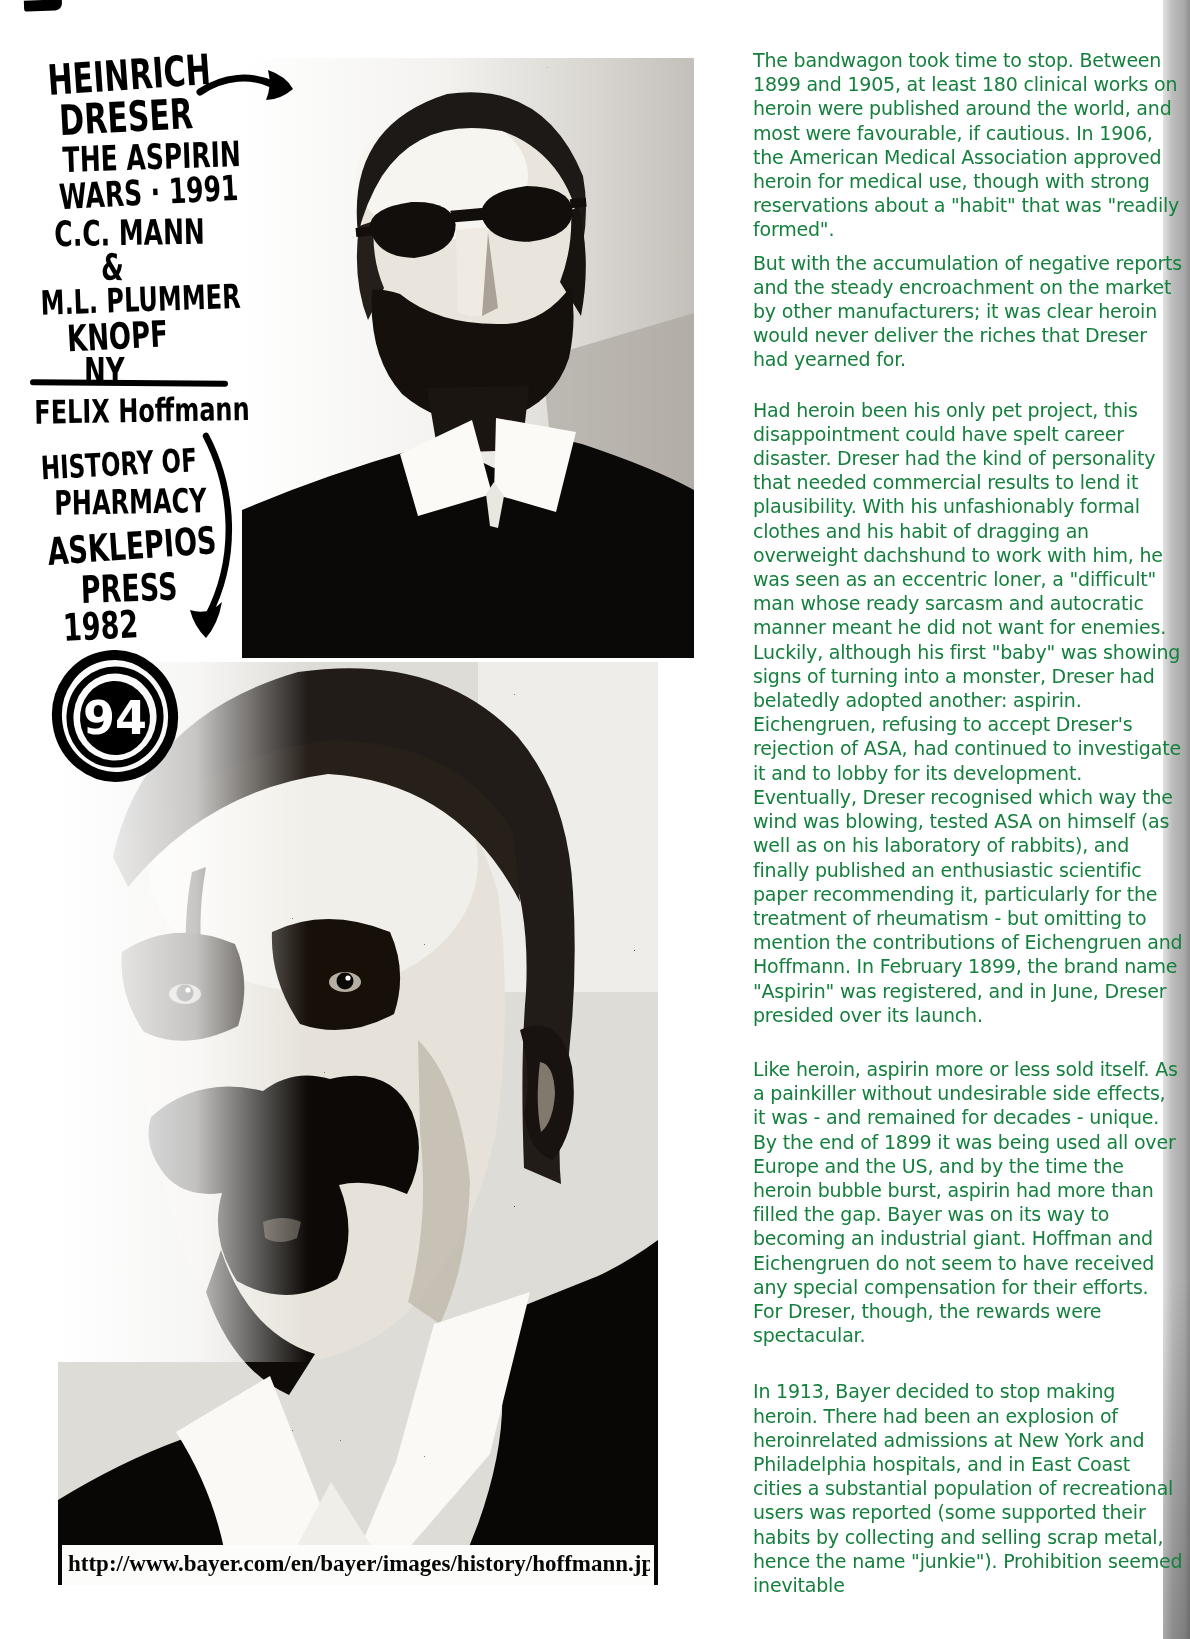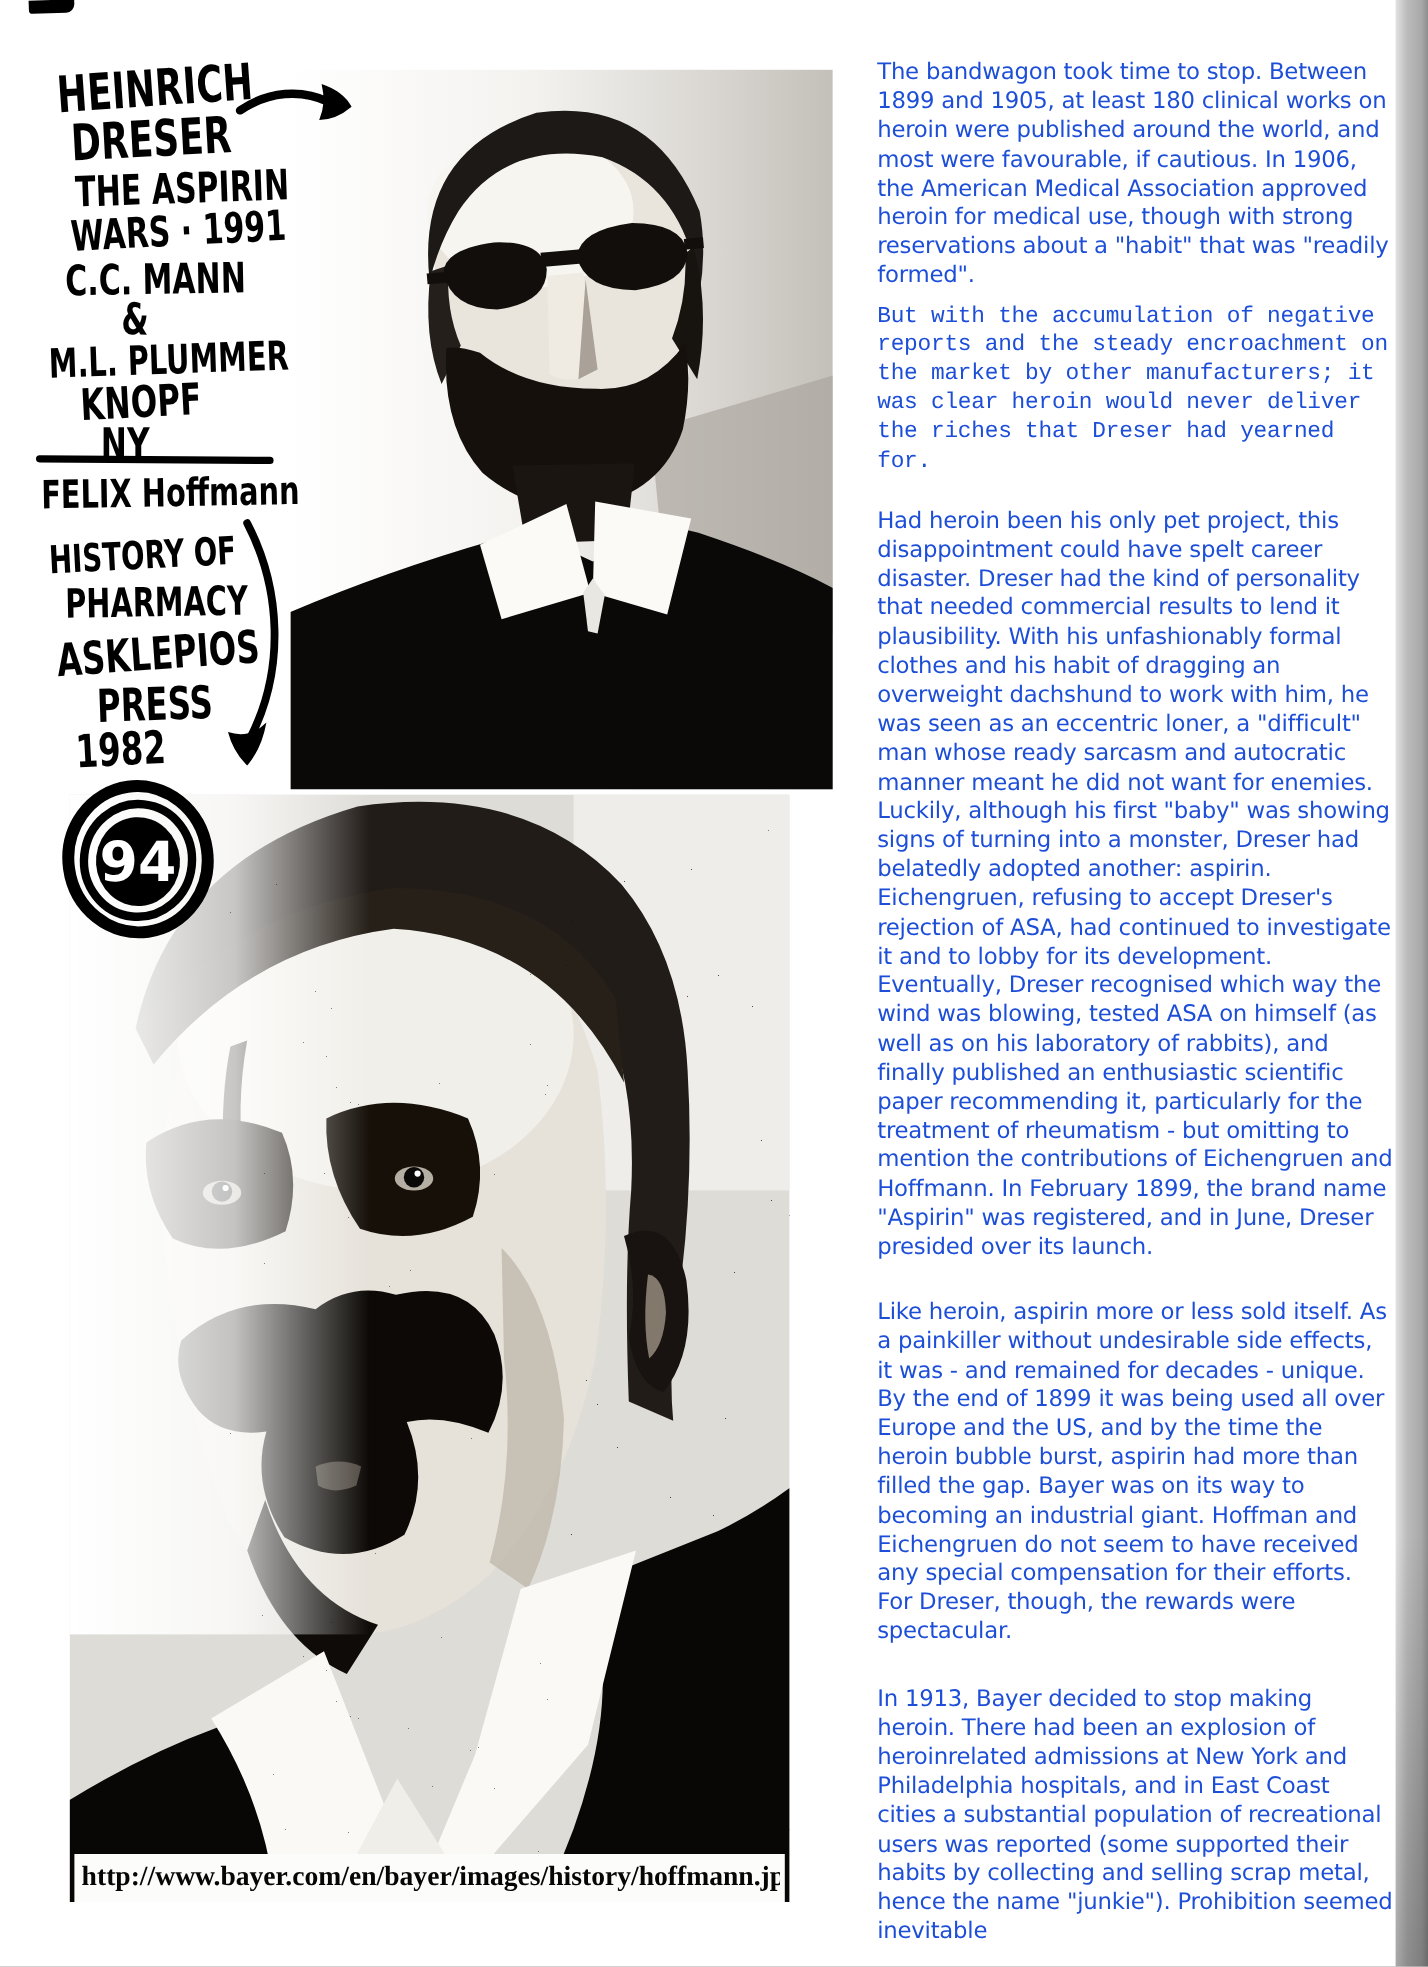--- a/index.html
+++ b/index.html
@@ -2,25 +2,25 @@
 <html><head>
 <meta charset="utf-8">
 <style>
   html,body{margin:0;padding:0;background:#888;}
   #page{position:relative;width:1190px;height:1639px;background:#ffffff;overflow:hidden;
         font-family:"DejaVu Sans",sans-serif;}
   
   .hw{position:absolute;font-family:"DejaVu Sans",sans-serif;font-weight:700;color:#000;
       white-space:nowrap;transform-origin:left top;letter-spacing:0px;}
   
-  .article{position:absolute;left:731px;top:48px;width:430px;color:#1d4ed8;
+  .article{position:absolute;left:753px;top:48px;width:430px;color:#15803d;
            font-size:19px;line-height:24.2px;letter-spacing:-0.2px;}
   .article p{margin:0;}
   .article p.p1{margin-bottom:9px;}
-  .article p.p2{margin-bottom:26px;font-family:Liberation Mono, monospace;}
+  .article p.p2{margin-bottom:26px;}
   .article p.p3{}
   .article p.p4{margin-bottom:30px;}
   .article p.p5{margin-bottom:32px;}
   
   .photo{position:absolute;}
   .photo svg{display:block;}
   
   .caption{position:absolute;left:64px;top:1548px;width:582px;height:34px;
            background:#fcfcfa;color:#060606;font-family:"Liberation Serif",serif;
            font-weight:700;font-size:23px;line-height:32px;padding-left:4px;

